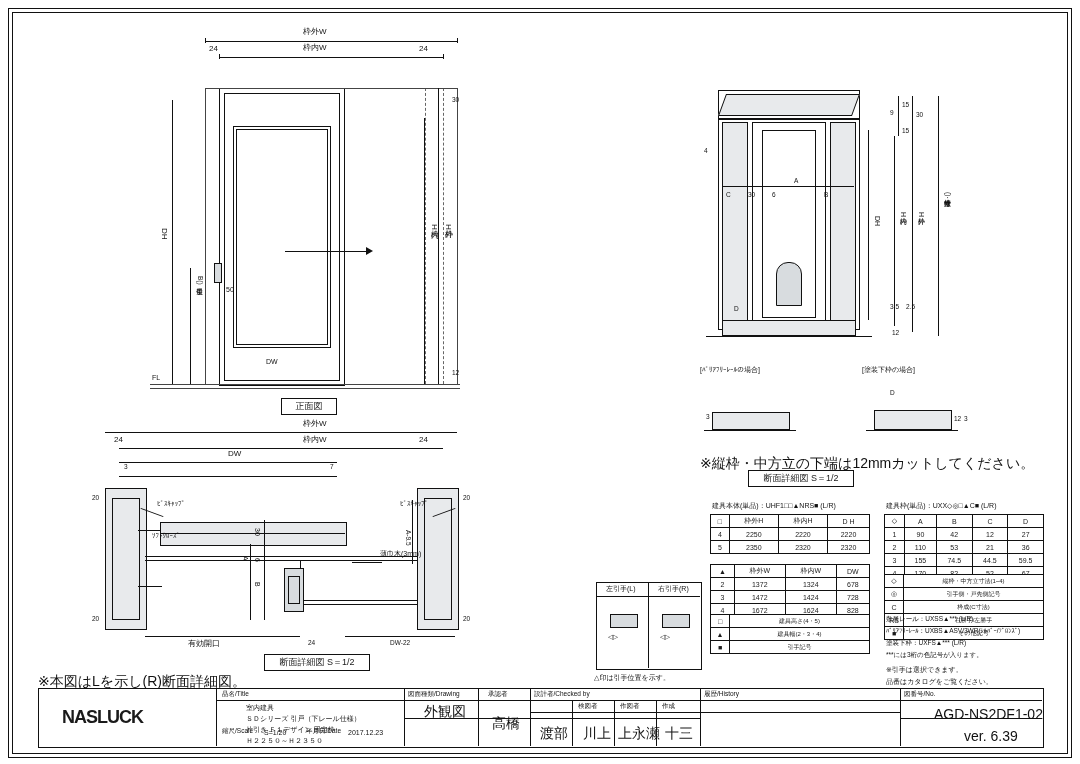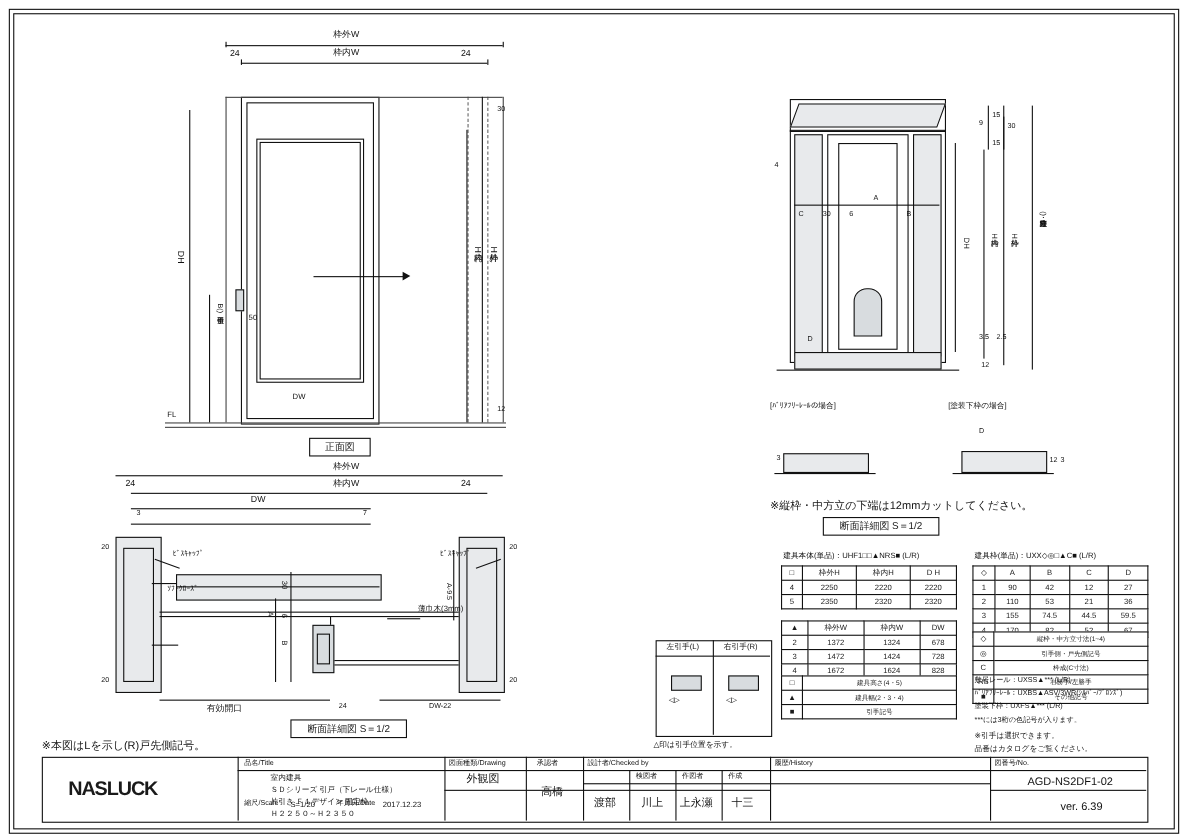--- a/index.html
+++ b/index.html
@@ -10,21 +10,21 @@
   .hl{height:1px;}
   .vl{width:1px;}
   .thin{background:#444;}
   .dash-v{position:absolute;width:0;border-left:1px dashed #666;}
   .box{position:absolute;border:1px solid #111;background:transparent;}
   .boxf{position:absolute;border:1px solid #111;background:#e8eaec;}
   .boxg{position:absolute;border:1px solid #111;background:#d8dcdf;}
   .txt{position:absolute;white-space:nowrap;font-size:8px;line-height:1;color:#111;}
   .txt6{font-size:6.5px;}
   .txt7{font-size:7px;}
-  .txt9{font-size:10px;}
+  .txt9{font-size:14px;}
   .vert{writing-mode:vertical-rl;text-orientation:mixed;}
   .lbl-box{position:absolute;border:1px solid #111;font-size:9px;display:flex;align-items:center;justify-content:center;background:#fff;}
   table.t{position:absolute;border-collapse:collapse;font-size:7px;background:#fff;}
   table.t td,table.t th{border:1px solid #111;padding:0 2px;text-align:center;height:12px;font-weight:normal;white-space:nowrap;}
   .logo{position:absolute;font-weight:bold;font-size:18px;letter-spacing:-1px;font-family:"Liberation Sans",sans-serif;}
   .arrow{position:absolute;}
   .dimtick{position:absolute;width:1px;height:5px;background:#111;}
   .small-cell{font-size:6px;}
 </style>
 </head>
@@ -136,21 +136,21 @@
   <div class="ln" style="left:352px;top:562px;width:30px;height:1px;"></div>
 
   <div class="txt" style="left:188px;top:640px;">有効開口</div>
   <div class="ln hl" style="left:145px;top:636px;width:155px;"></div>
   <div class="txt txt6" style="left:308px;top:640px;">24</div>
   <div class="txt txt6" style="left:390px;top:640px;">DW-22</div>
   <div class="ln hl" style="left:345px;top:636px;width:110px;"></div>
 
   <div class="lbl-box" style="left:264px;top:654px;width:104px;height:15px;">断面詳細図  S＝1/2</div>
 
-  <div class="txt txt9" style="left:38px;top:674px;">※本図はLを示し(R)戸先側記号。</div>
+  <div class="txt txt9" style="left:38px;top:674px;">※本図はLを示し(R)断面詳細図。</div>
 
   <div class="box" style="left:718px;top:90px;width:140px;height:28px;"></div>
   <div class="boxf" style="left:722px;top:94px;width:132px;height:20px;transform:skewX(-20deg);"></div>
   <div class="box" style="left:718px;top:118px;width:140px;height:210px;"></div>
   <div class="boxf" style="left:722px;top:122px;width:24px;height:200px;"></div>
   <div class="boxf" style="left:830px;top:122px;width:24px;height:200px;"></div>
   <div class="box" style="left:752px;top:122px;width:72px;height:198px;"></div>
   <div class="box" style="left:762px;top:130px;width:52px;height:186px;"></div>
   <div class="boxg" style="left:776px;top:262px;width:24px;height:42px;border-radius:12px 12px 0 0;"></div>
   <div class="boxf" style="left:722px;top:320px;width:132px;height:14px;"></div>

